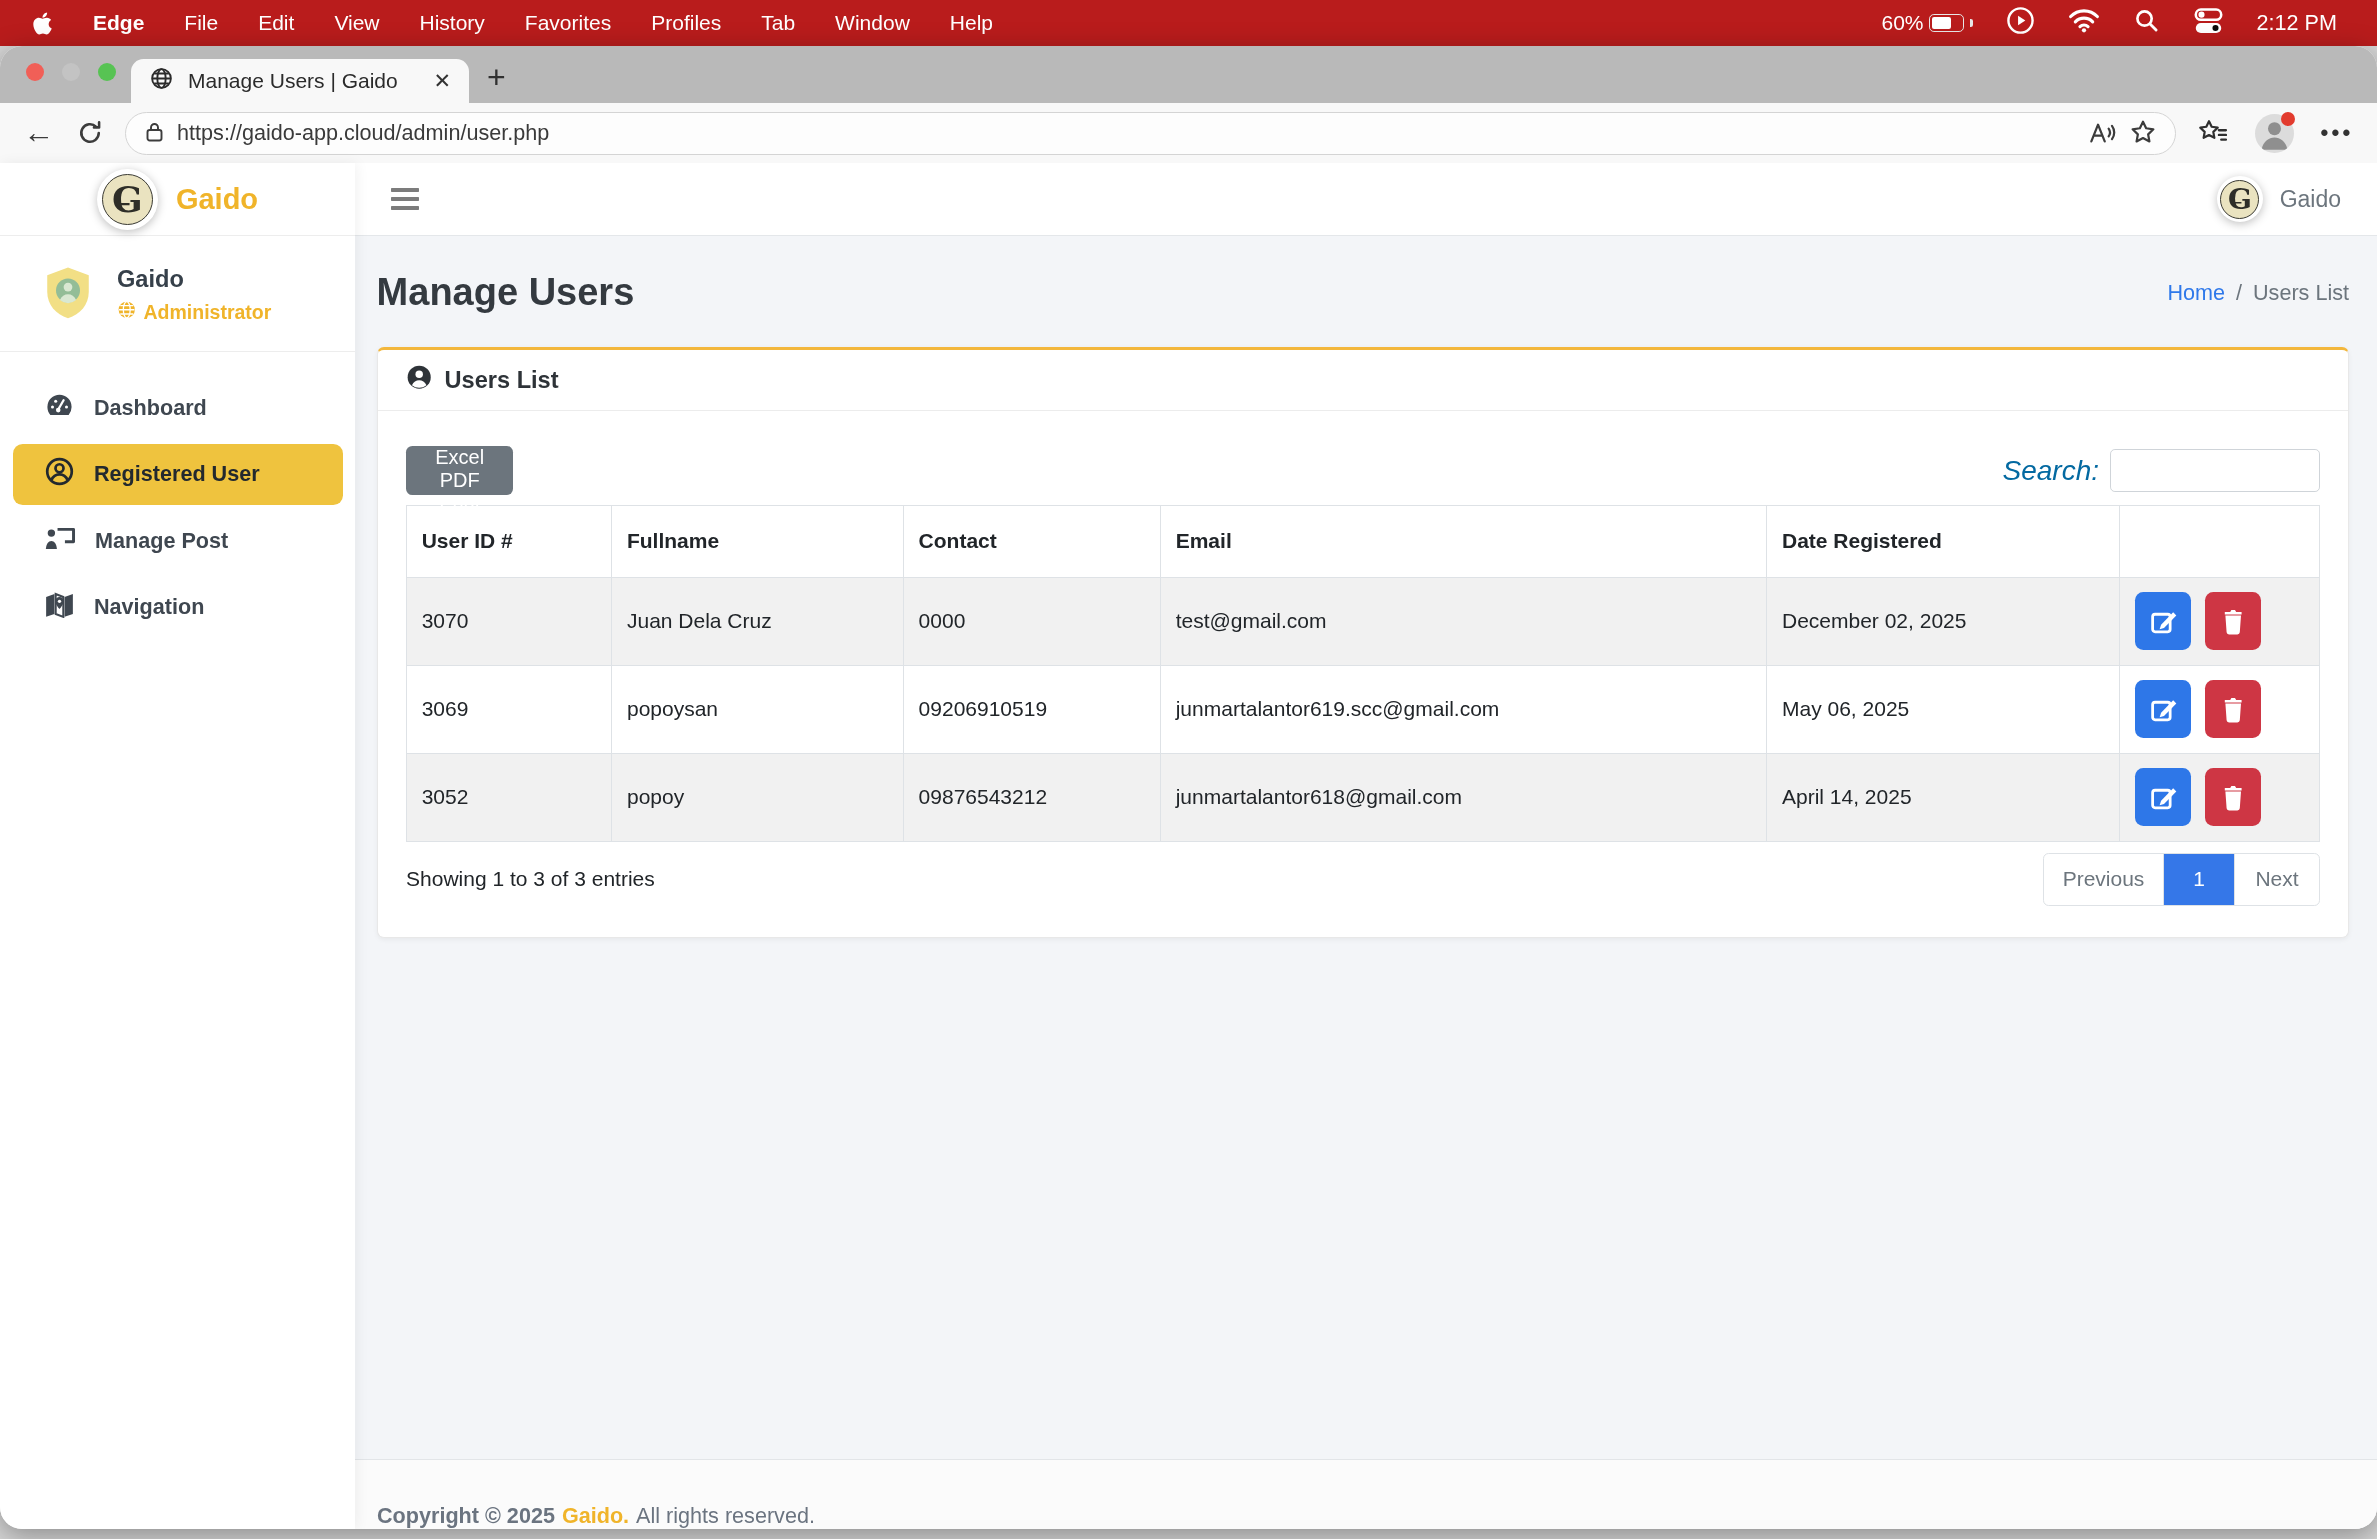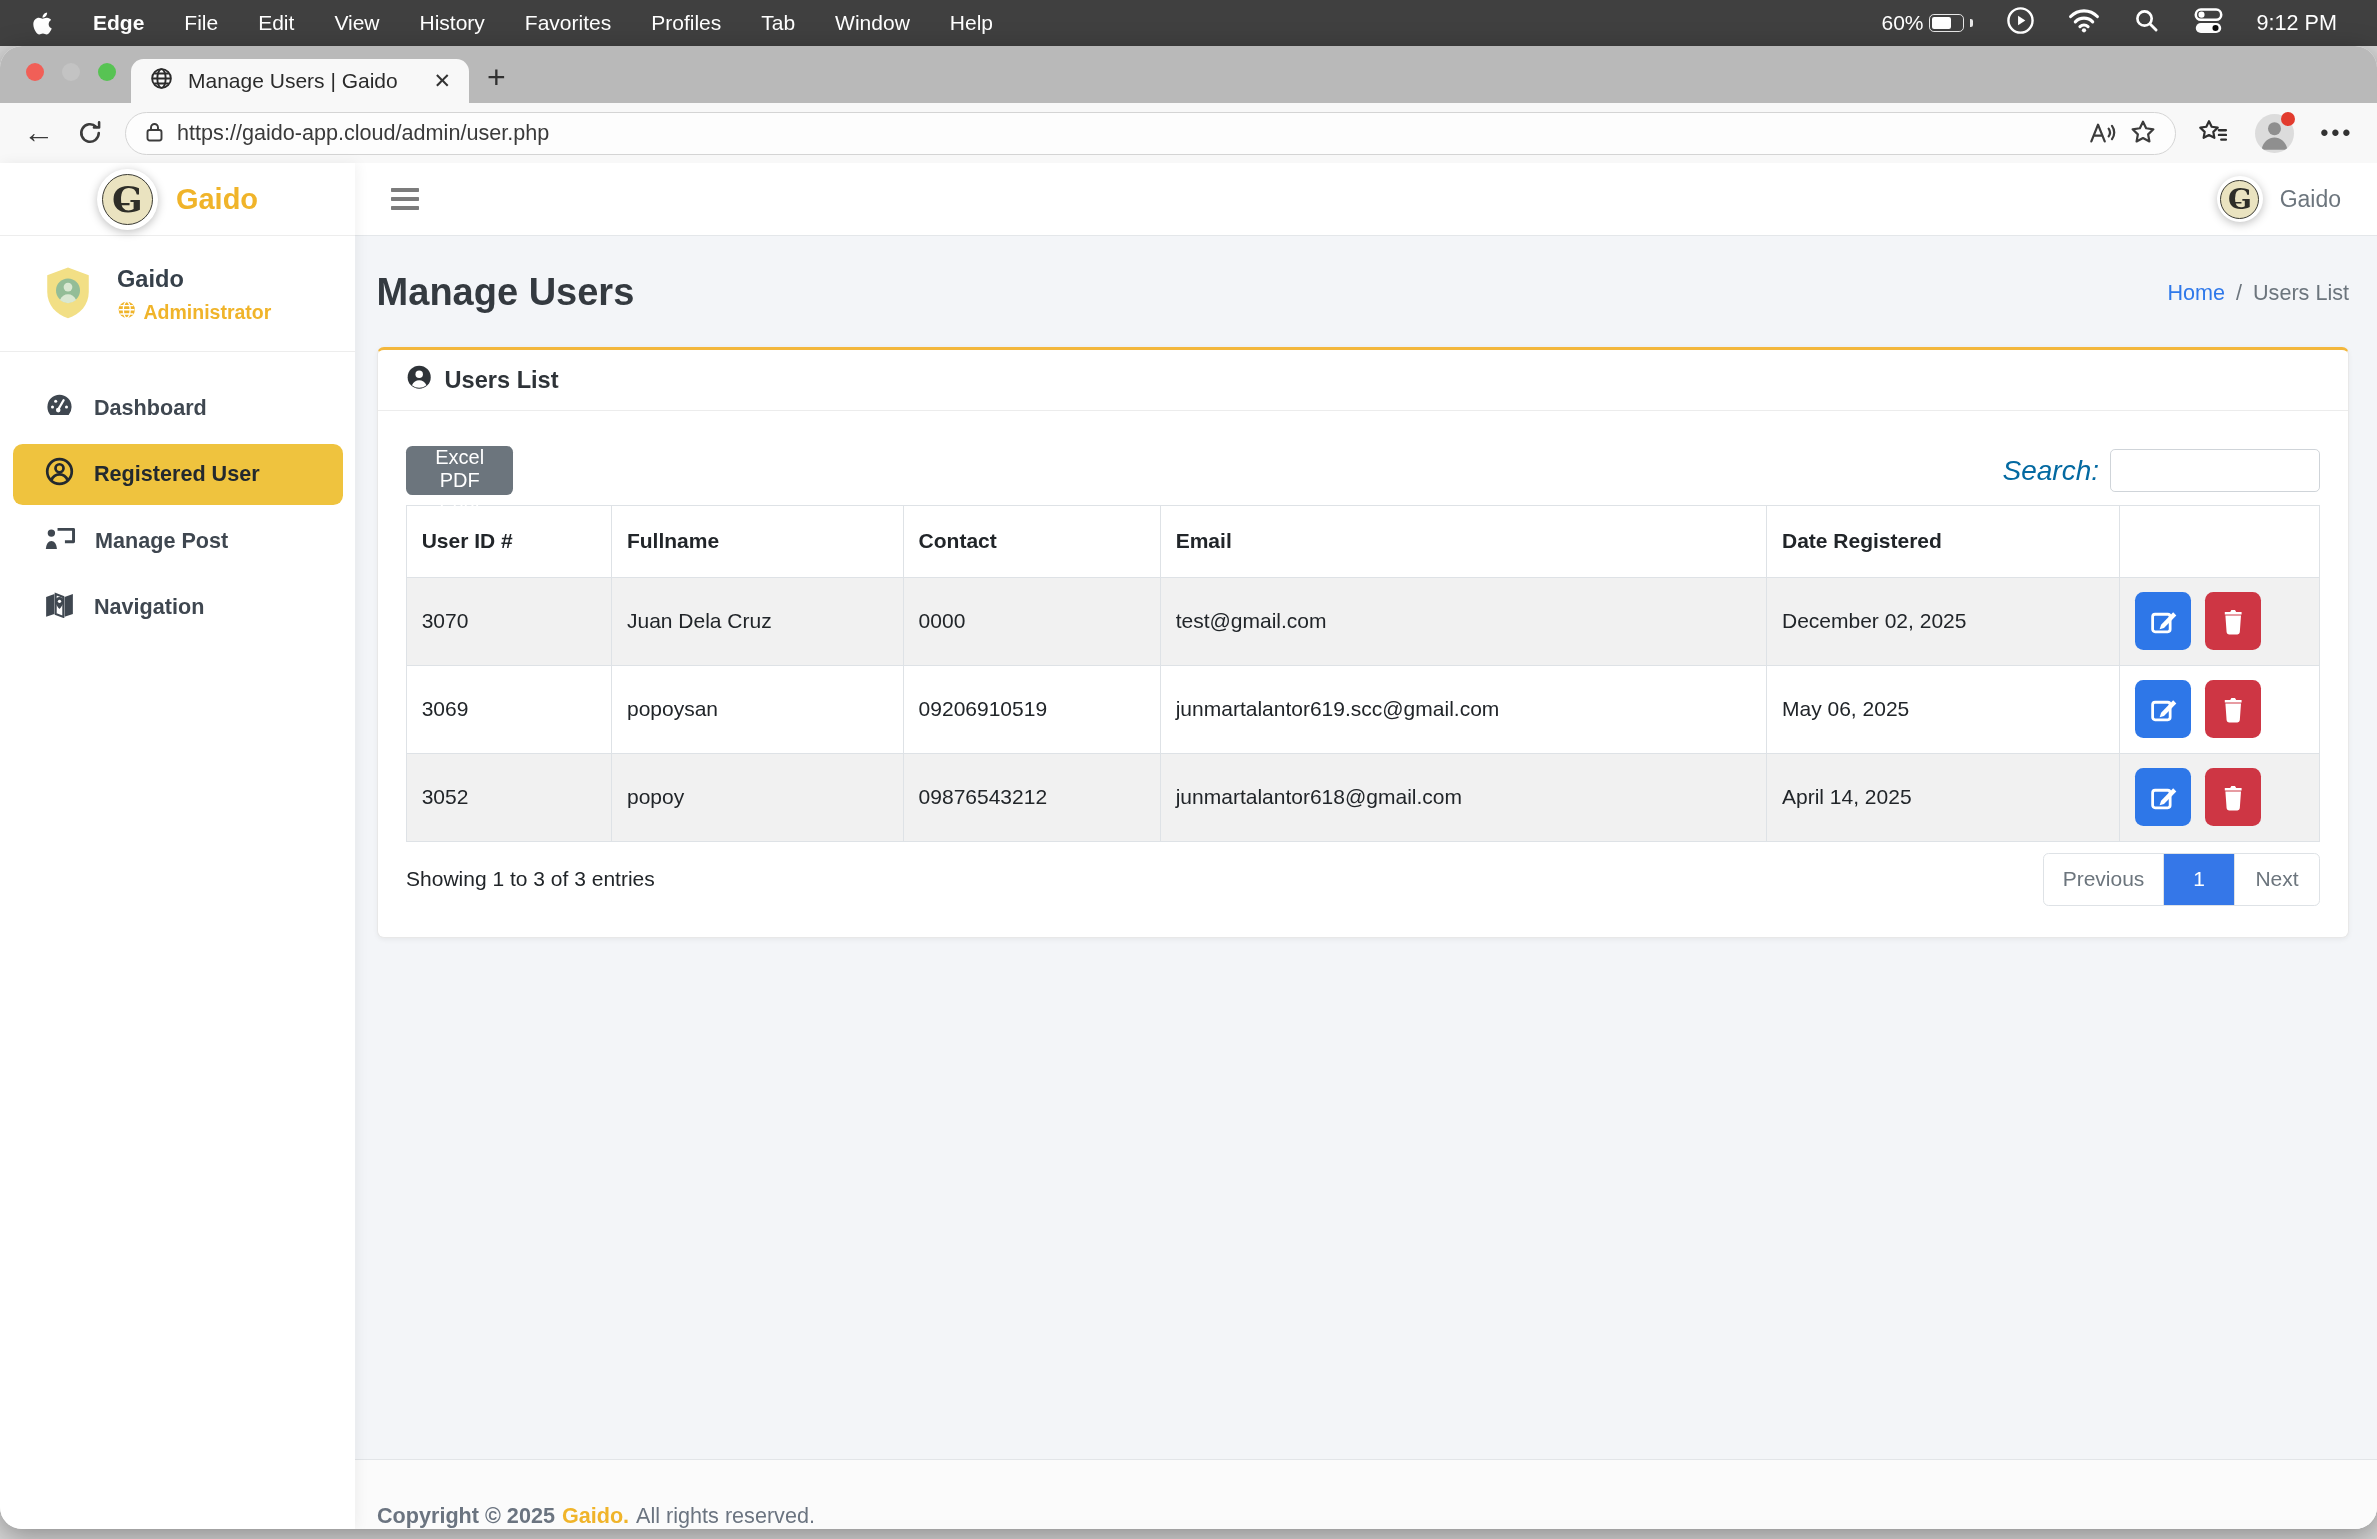--- a/index.html
+++ b/index.html
@@ -1,20 +1,20 @@
 <!DOCTYPE html>
 <html style="font-size:11px"><head>
 <meta charset="utf-8">
 <style>
   * { margin:0; padding:0; box-sizing:border-box; }
   html,body { width:2377px; height:1539px; overflow:hidden; }
   body { font-family:"Liberation Sans","DejaVu Sans",sans-serif; background:#d6d6d6; position:relative; }
 
   
-  .menubar { position:absolute; top:0; left:0; width:2377px; height:46px; background:#404040;
+  .menubar { position:absolute; top:0; left:0; width:2377px; height:46px; background:#b91c1c;
     display:flex; align-items:center; color:#fff; font-size:21px; }
   .menubar .left { display:flex; align-items:center; gap:40px; padding-left:32px; }
   .menubar .apple { width:21px; height:25px; display:flex; align-items:center; }
   .menubar .mi.bold { font-weight:700; }
   .menubar .right { margin-left:auto; display:flex; align-items:center; gap:33px; padding-right:40px; }
   .menubar .time { font-size:21.6px; }
 
   .batt { display:flex; align-items:center; gap:5.6px; }
   .batt .shell { width:35px; height:18px; border:1.7px solid #e8e8e8; border-radius:4.9px; position:relative; }
   .batt .fill { position:absolute; left:2.1px; top:2.1px; bottom:2.1px; width:58%; background:#fff; border-radius:2.1px; }
@@ -174,21 +174,21 @@
         </svg>
     </span>
     <span>
       <svg width="31" height="28" viewBox="0 0 24 22">
           <rect x="2" y="2" width="20" height="8" rx="4" fill="none" stroke="#fff" stroke-width="2"></rect>
           <circle cx="6.5" cy="6" r="2.4" fill="#fff"></circle>
           <rect x="2" y="12.5" width="20" height="8" rx="4" fill="#fff"></rect>
           <circle cx="17.5" cy="16.5" r="2.4" fill="#0b0b0b"></circle>
         </svg>
     </span>
-    <span class="time">9:12 PM</span>
+    <span class="time">2:12 PM</span>
   </div>
 </div>
 
 <div class="window">
 
   <div class="tabbar">
     <div class="lights">
       <span class="light red"></span>
       <span class="light gray"></span>
       <span class="light green"></span>

